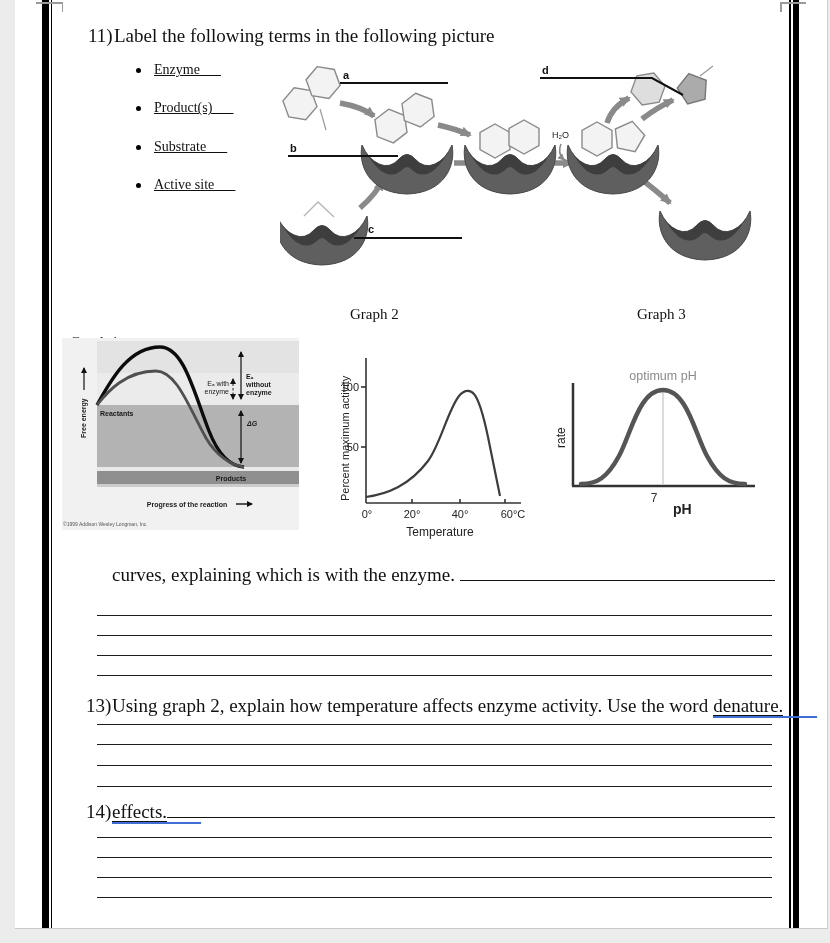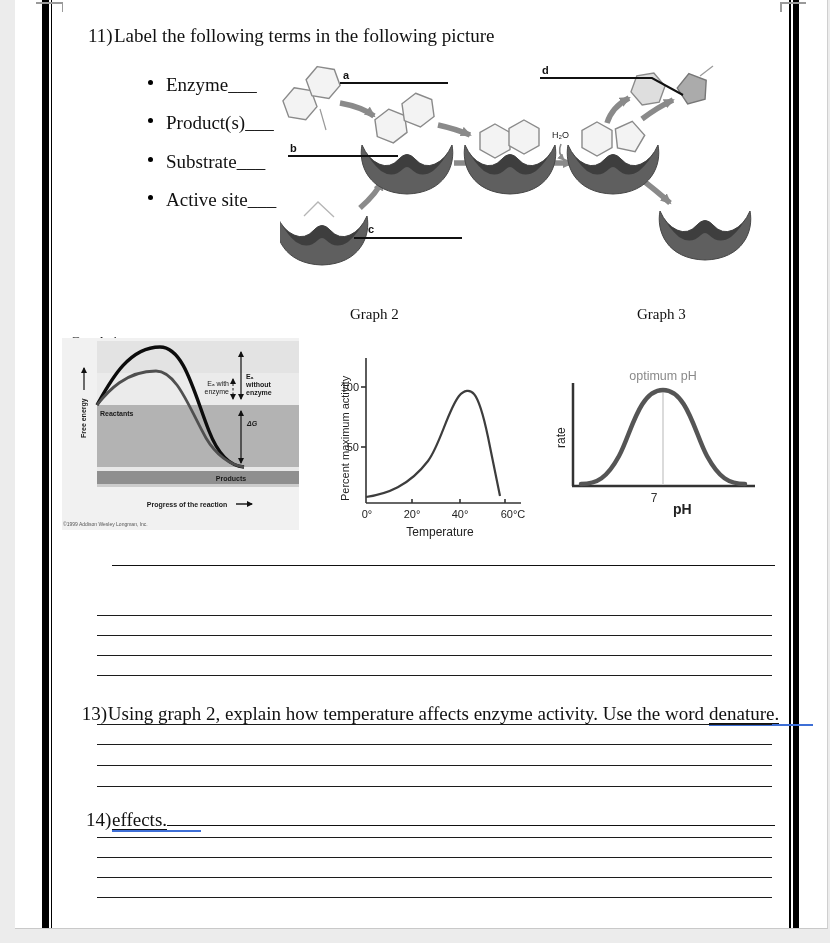--- a/index.html
+++ b/index.html
@@ -6,26 +6,26 @@
   body{width:830px;height:943px;background:#ececec;position:relative;overflow:hidden;
        font-family:"Liberation Serif",serif;color:#111;}
   #page{position:absolute;left:15px;top:0;width:812px;height:928px;background:#ffffff;
         border-right:1px solid #cfcfcf;border-bottom:1px solid #c9c9c9;}
   .vline{position:absolute;top:0;height:928px;background:#000;}
   .cropmark{position:absolute;background:#9a9a9a;}
   .abs{position:absolute;}
   .qline{display:flex;align-items:baseline;font-size:19px;line-height:19px;white-space:pre;}
   .qnum{display:inline-block;width:26px;flex:0 0 26px;}
   .qtext{padding-right:5px;}
-  .ul{border-bottom:1.4px solid #111;position:relative;margin-top:8px;}
+  .ul{border-bottom:1.4px solid #111;position:relative;}
   .ul::after{content:"";position:absolute;left:0;right:-34px;bottom:-3px;height:2px;background:#3e6fd6;}
   .blank{flex:1;border-bottom:1.4px solid #111;}
   .rules .rule{height:19px;border-bottom:1.3px solid #1c1c1c;}
   .rules13 .rule{height:19.7px;}
-  .bullets{list-style:none;margin:12px;padding:0;font-size:19px;}
+  .bullets{list-style:none;margin:0;padding:0;font-size:14px;text-decoration:underline;}
   .bullets li{height:38.3px;display:flex;align-items:flex-start;}
   .dot{width:5px;height:5px;background:#000;border-radius:50%;margin:6px 13px 0 0;flex:0 0 5px;}
   .gtitle{font-size:15px;}
   svg text{font-family:"Liberation Sans",sans-serif;}
   svg .serif{font-family:"Liberation Serif",serif;}
 </style>
 </head>
 <body>
 
 <div id="page"></div>
@@ -226,31 +226,32 @@
   <line x1="110" y1="34" x2="110" y2="127" stroke="#cfcfcf" stroke-width="1.5"></line>
   <path d="M28,126 C44,126 54,120 66,98 C78,76 86,32 110,32 C134,32 142,76 154,98 C166,120 176,126 192,126" stroke="#555" stroke-width="4.5" fill="none" stroke-linecap="round"></path>
   <text x="110" y="22" text-anchor="middle" font-size="12.5" fill="#8a8a8a">optimum pH</text>
   <text x="101" y="144" text-anchor="middle" font-size="12" fill="#333">7</text>
   <text x="120" y="156" font-size="14" font-weight="bold" fill="#222">pH</text>
   <text transform="translate(12,90) rotate(-90)" font-size="12" fill="#222">rate</text>
 </svg>
 
 <div class="abs" style="left:86px;top:565px;width:689px;">
   <div class="qline" style="margin-left:26px;">
+    <span class="qtext">curves, explaining which is with the enzyme.</span>
     <span class="blank"></span>
   </div>
 </div>
 <div class="abs rules" style="left:97px;top:596px;width:675px;">
   <div class="rule"></div>
   <div class="rule"></div>
   <div class="rule"></div>
   <div class="rule"></div>
 </div>
 
-<div class="abs qline" style="left:86px;top:696px;width:689px;justify-content:center;">
+<div class="abs qline" style="left:86px;top:696px;width:689px;">
   <span class="qnum">13)</span><span class="qtext">Using graph 2, explain how temperature affects enzyme activity. Use the word</span><span class="ul">denature.</span><span class="blank"></span>
 </div>
 <div class="abs rules rules13" style="left:97px;top:704px;width:675px;">
   <div class="rule"></div>
   <div class="rule"></div>
   <div class="rule"></div>
   <div class="rule"></div>
 </div>
 
 <div class="abs qline" style="left:86px;top:802px;width:689px;">

